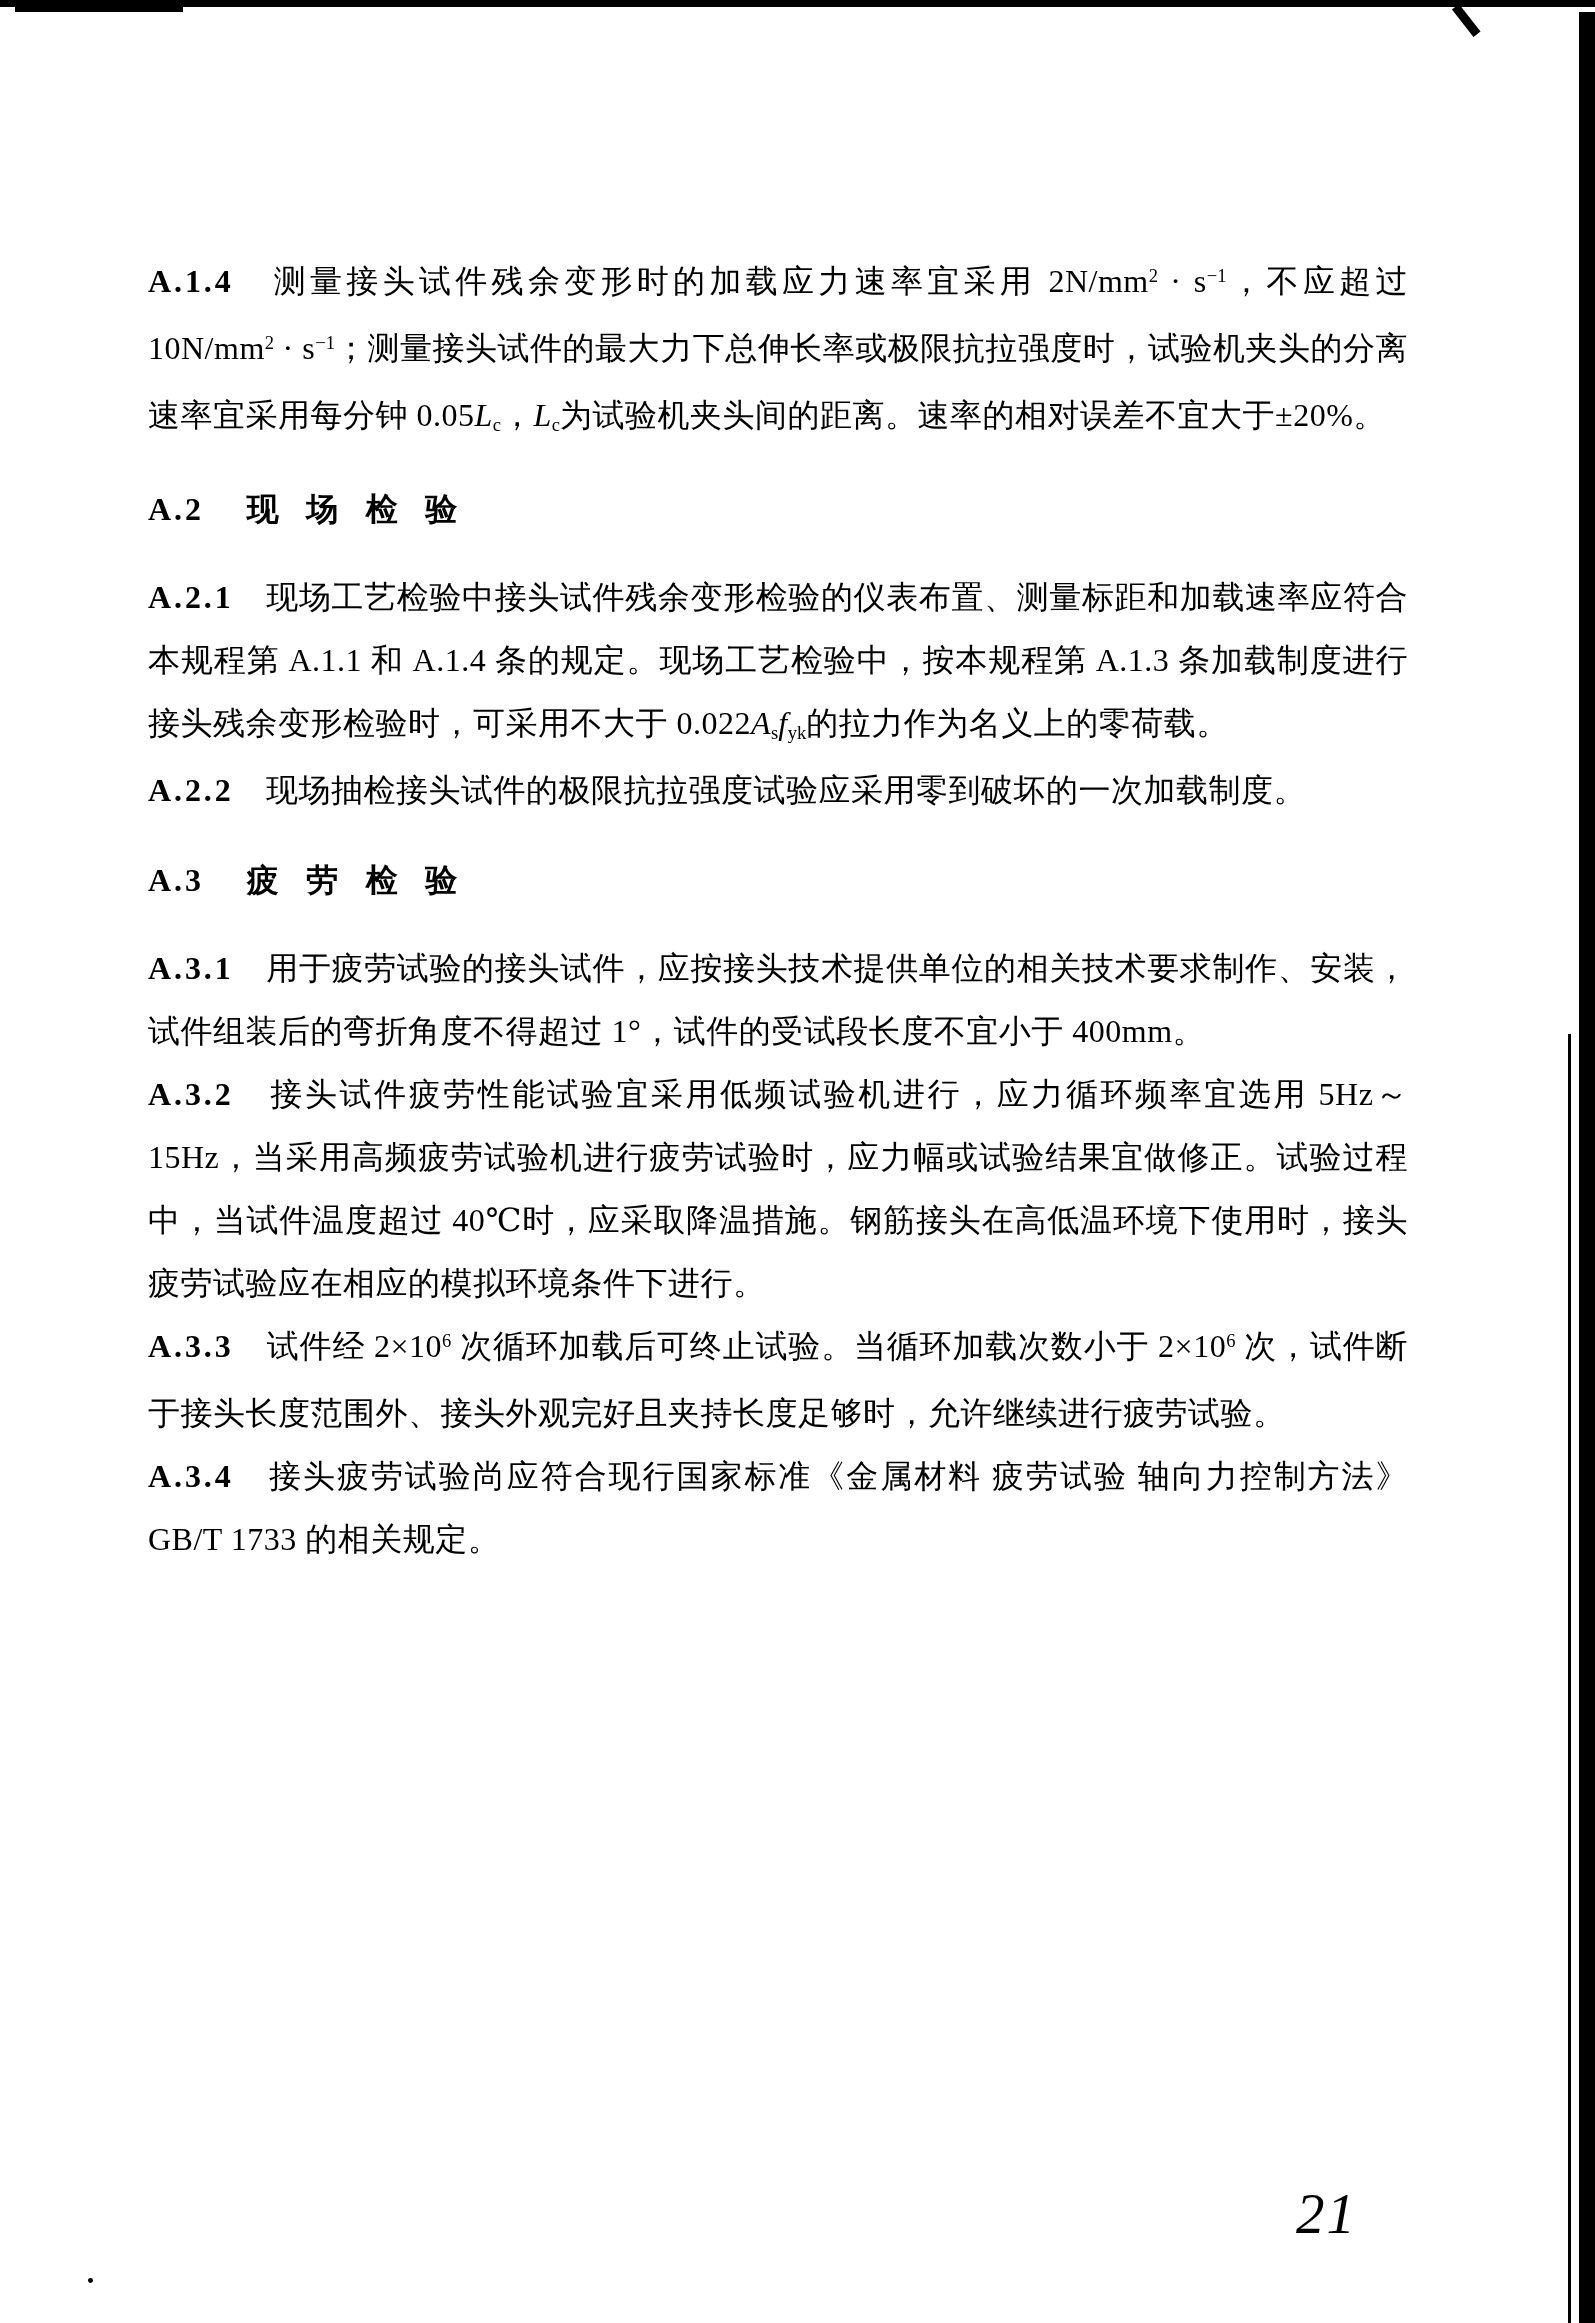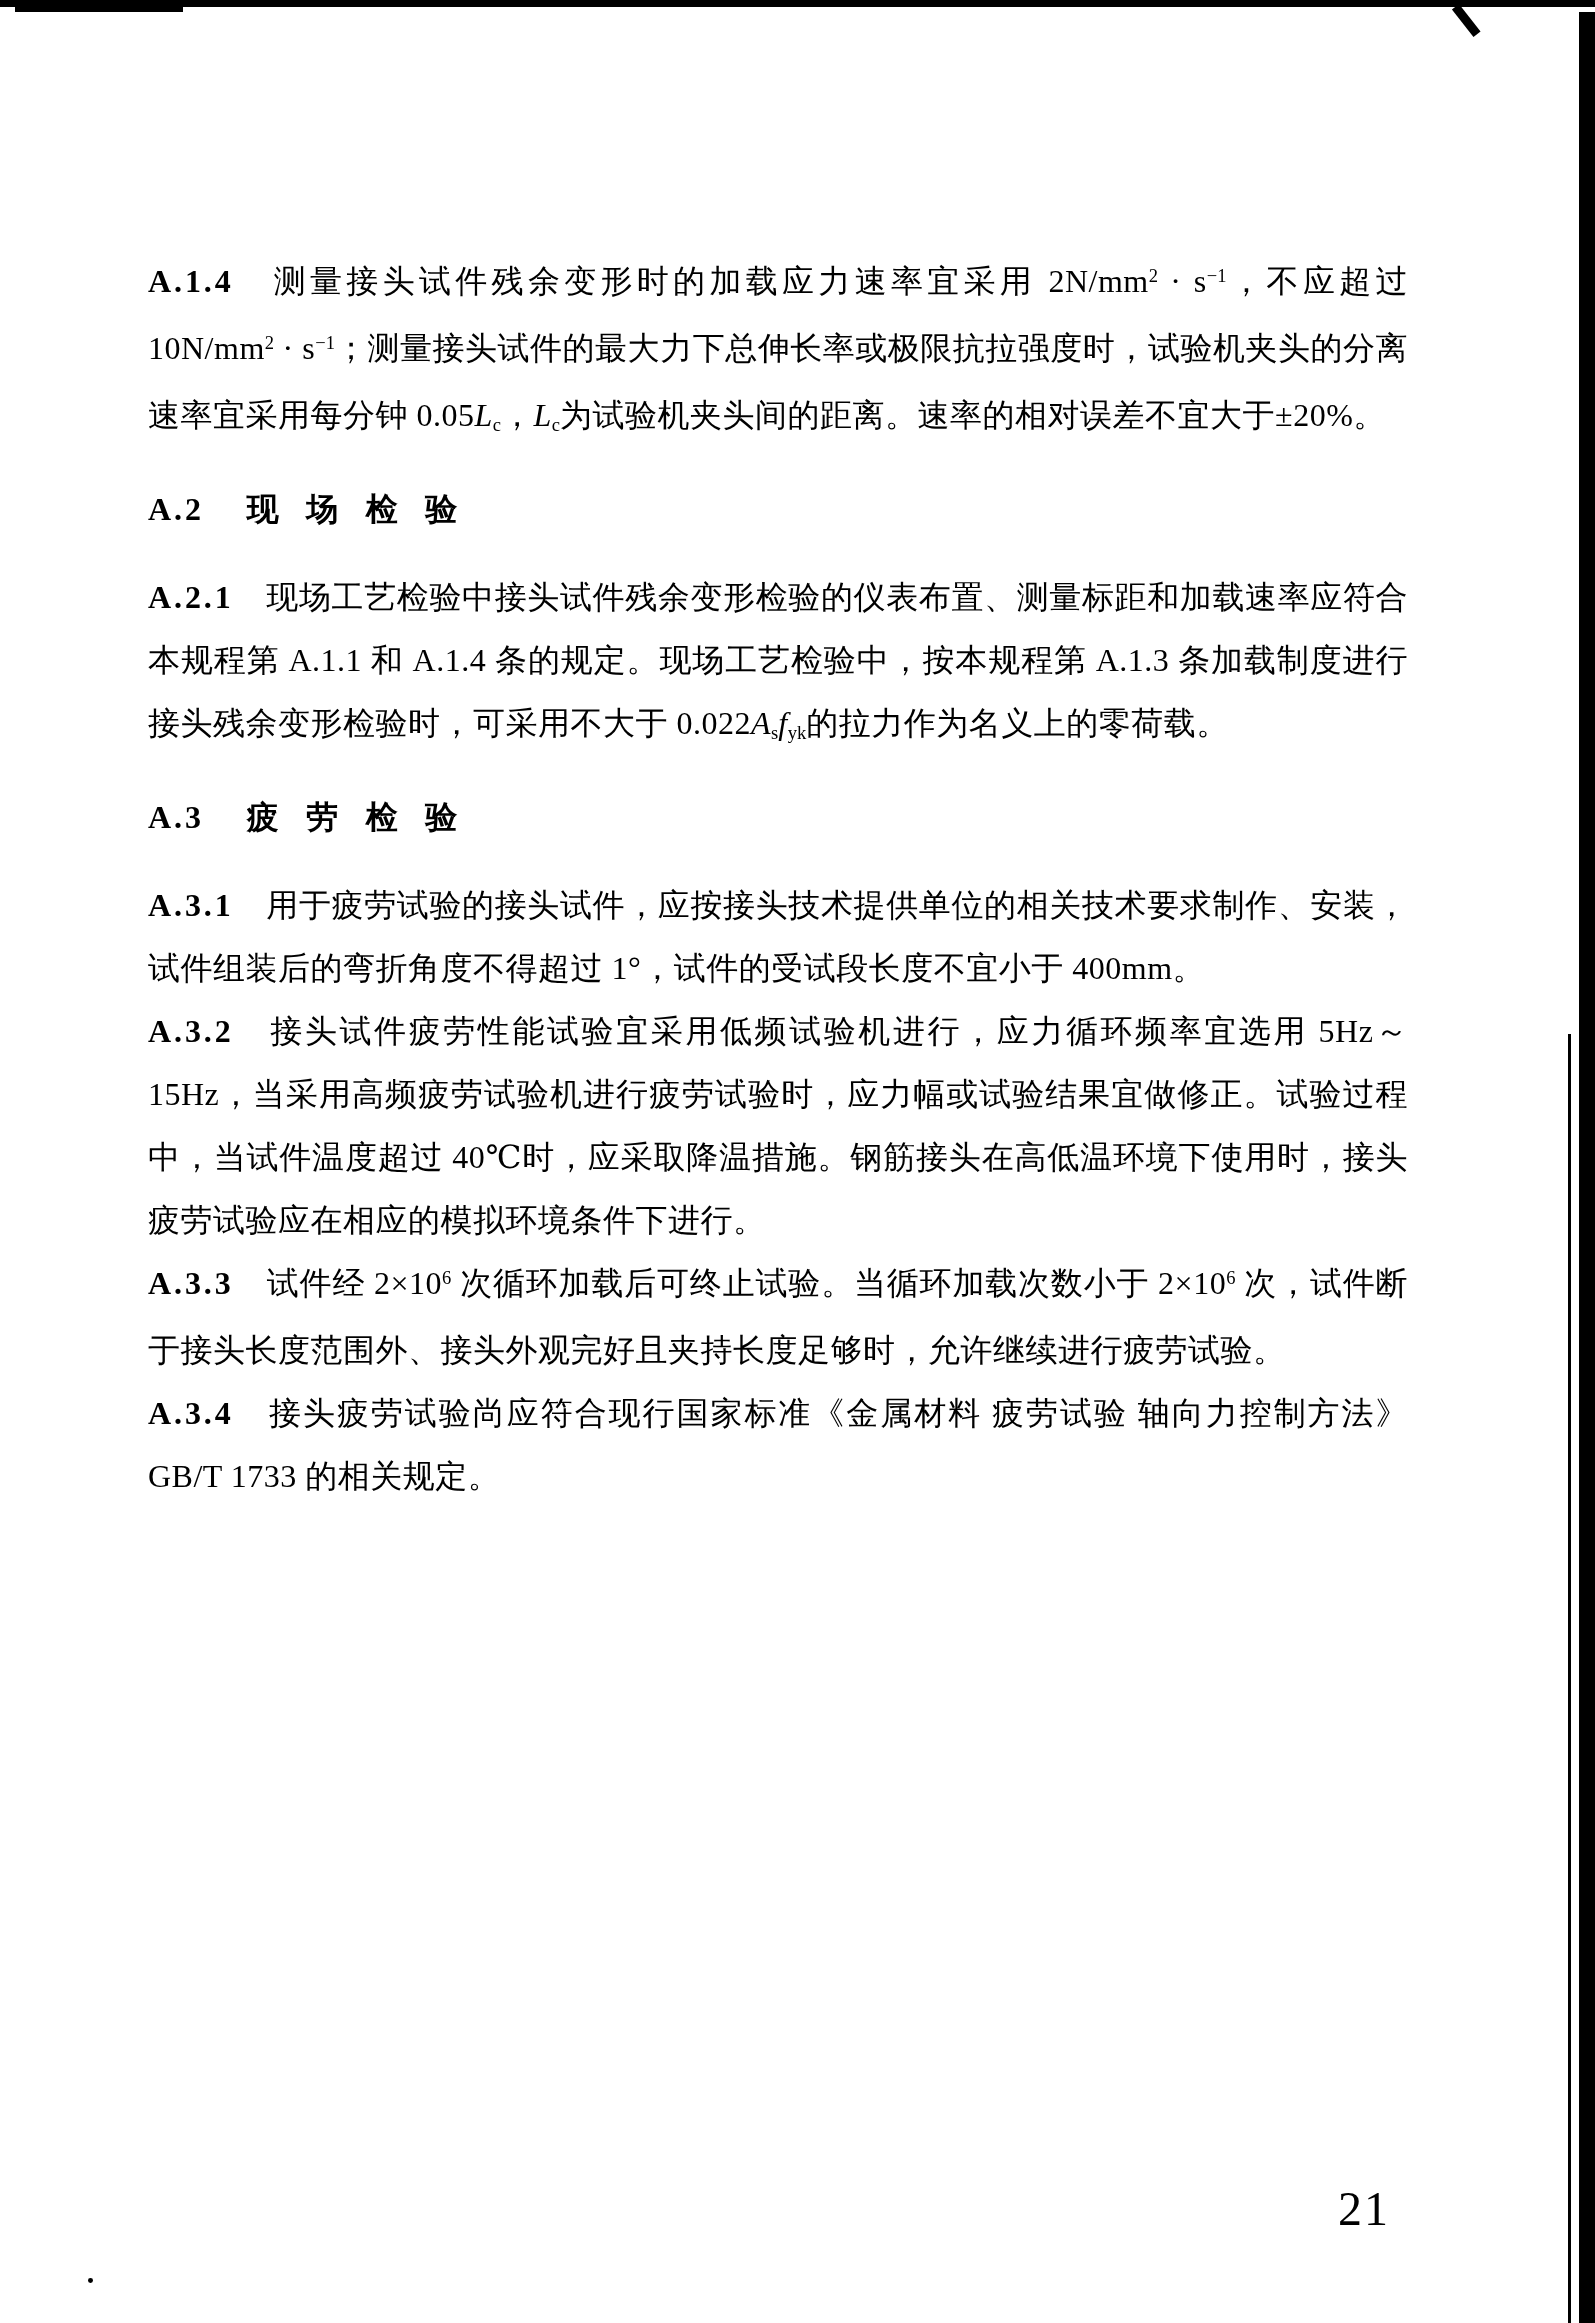--- a/index.html
+++ b/index.html
@@ -78,39 +78,41 @@
   }
   .run-sub {
     font-size: 0.58em;
     position: relative; top: 0.28em;
     letter-spacing: 0;
   }
   .run-i { font-style: italic; }
 
   .page-number {
     position: absolute;
-    left: 1338px; top: 2181px;
-    font-size: 48px;
+    left: 1296px; top: 2181px;
+    font-size: 57px;
+    font-style: italic;
     letter-spacing: 2px;
   }
 </style>
 </head>
 <body>
 
 <div class="scan-top-bar"></div>
 <div class="scan-top-blotch"></div>
 <div class="scan-top-notch"></div>
 <div class="scan-right-bar"></div>
 <div class="scan-right-line"></div>
 <div class="scan-dot"></div>
 
 <div class="content">
     <p class="clause"><span class="c-label">A.1.4</span>　<span class="run-t">测量接头试件残余变形时的加载应力速率宜采用 2N/mm</span><span class="run-sup">2</span><span class="run-t"> · s</span><span class="run-sup">−1</span><span class="run-t">，不应超过 10N/mm</span><span class="run-sup">2</span><span class="run-t"> · s</span><span class="run-sup">−1</span><span class="run-t">；测量接头试件的最大力下总伸长率或极限抗拉强度时，试验机夹头的分离速率宜采用每分钟 0.05</span><span class="run-i">L</span><span class="run-sub">c</span><span class="run-t">，</span><span class="run-i">L</span><span class="run-sub">c</span><span class="run-t">为试验机夹头间的距离。速率的相对误差不宜大于±20%。</span></p>
     <div class="heading"><span class="h-label">A.2</span><span class="h-title">现 场 检 验</span></div>
     <p class="clause"><span class="c-label">A.2.1</span>　<span class="run-t">现场工艺检验中接头试件残余变形检验的仪表布置、测量标距和加载速率应符合本规程第 A.1.1 和 A.1.4 条的规定。现场工艺检验中，按本规程第 A.1.3 条加载制度进行接头残余变形检验时，可采用不大于 0.022</span><span class="run-i">A</span><span class="run-sub">s</span><span class="run-i">f</span><span class="run-sub">yk</span><span class="run-t">的拉力作为名义上的零荷载。</span></p>
+    <p class="clause"><span class="c-label">A.2.2</span>　<span class="run-t">现场抽检接头试件的极限抗拉强度试验应采用零到破坏的一次加载制度。</span></p>
     <div class="heading"><span class="h-label">A.3</span><span class="h-title">疲 劳 检 验</span></div>
     <p class="clause"><span class="c-label">A.3.1</span>　<span class="run-t">用于疲劳试验的接头试件，应按接头技术提供单位的相关技术要求制作、安装，试件组装后的弯折角度不得超过 1°，试件的受试段长度不宜小于 400mm。</span></p>
     <p class="clause"><span class="c-label">A.3.2</span>　<span class="run-t">接头试件疲劳性能试验宜采用低频试验机进行，应力循环频率宜选用 5Hz～15Hz，当采用高频疲劳试验机进行疲劳试验时，应力幅或试验结果宜做修正。试验过程中，当试件温度超过 40℃时，应采取降温措施。钢筋接头在高低温环境下使用时，接头疲劳试验应在相应的模拟环境条件下进行。</span></p>
     <p class="clause"><span class="c-label">A.3.3</span>　<span class="run-t">试件经 2×10</span><span class="run-sup">6</span><span class="run-t"> 次循环加载后可终止试验。当循环加载次数小于 2×10</span><span class="run-sup">6</span><span class="run-t"> 次，试件断于接头长度范围外、接头外观完好且夹持长度足够时，允许继续进行疲劳试验。</span></p>
     <p class="clause"><span class="c-label">A.3.4</span>　<span class="run-t">接头疲劳试验尚应符合现行国家标准《金属材料 疲劳试验 轴向力控制方法》GB/T 1733 的相关规定。</span></p>
   </div>
 
 <div class="page-number">21</div>
 
 

